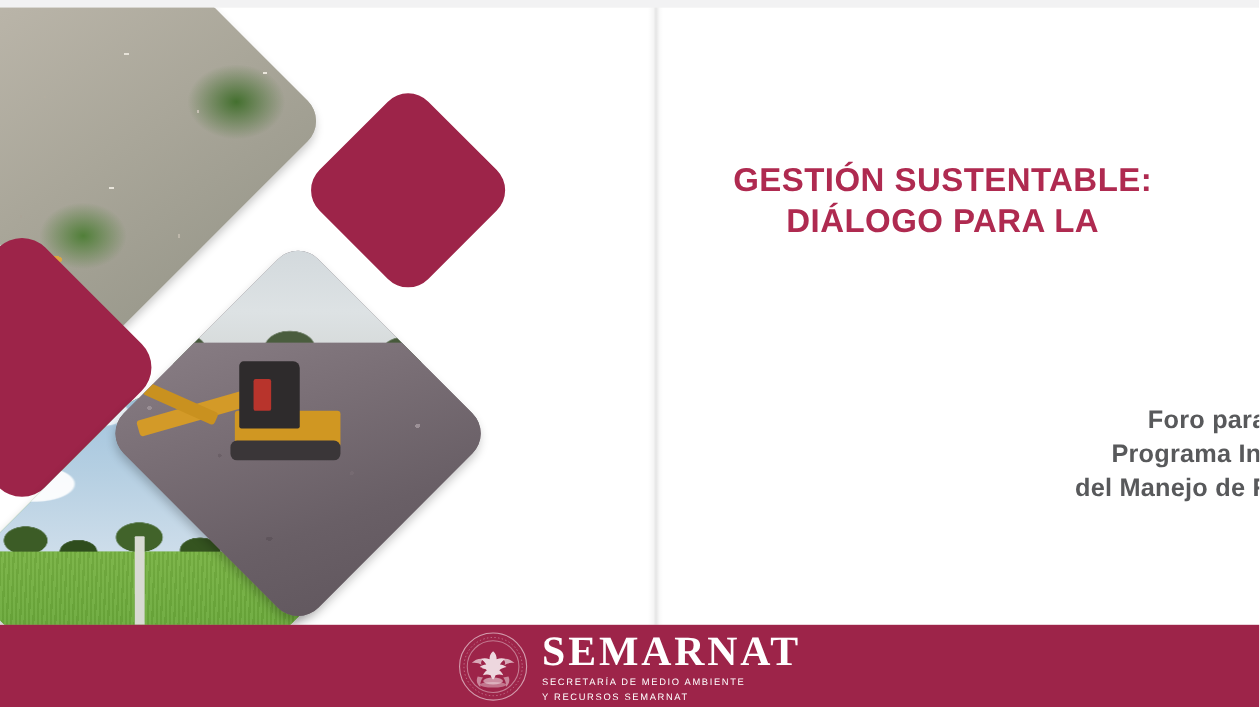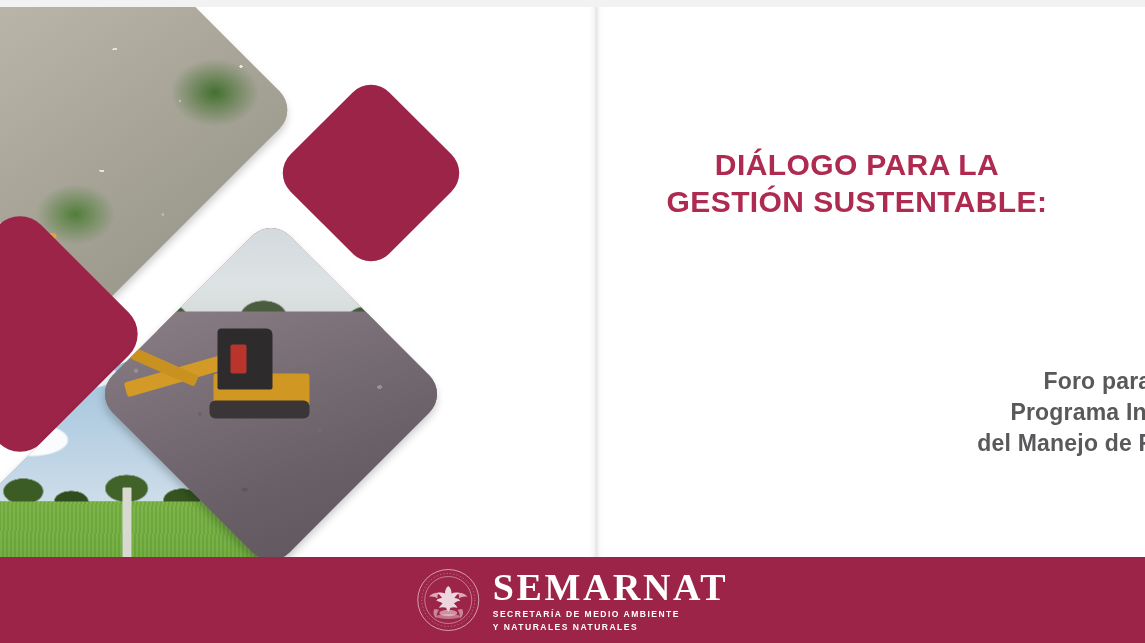--- a/index.html
+++ b/index.html
@@ -275,21 +275,21 @@
     line-height: 31px;
     letter-spacing: 0.2px;
     white-space: nowrap;
   }
 
   
   .footer {
     position: absolute;
     left: 0; bottom: 0;
     width: 1145px;
-    height: 86px;
+    height: 75px;
     background: #9d2449;
   }
   .footer-inner {
     position: absolute;
     left: 50%;
     top: 50%;
     transform: translate(-50%,-50%);
     display: flex;
     align-items: center;
     gap: 14px;
@@ -319,21 +319,21 @@
     color: #ffffff;
     font-family: "Liberation Serif", serif;
     font-size: 38px;
     font-weight: bold;
     letter-spacing: 2.6px;
     line-height: 40px;
   }
   .wordmark-sub {
     color: #ffffff;
     font-size: 8.5px;
-    font-weight: bold;
+    font-weight: normal;
     letter-spacing: 1.5px;
     line-height: 11px;
     margin-top: 2px;
   }
 </style>
 </head>
 <body>
 
 <div class="slide">
 
@@ -374,22 +374,22 @@
       </div>
     </div>
 
   </div>
 
   <div class="divider"></div>
 
   <div class="text-panel">
 
     <div class="title-block">
+      <div class="title-line">GESTIÓN SUSTENTABLE:</div>
       <div class="title-line">DIÁLOGO PARA LA</div>
-      <div class="title-line">GESTIÓN SUSTENTABLE:</div>
     </div>
 
     <div class="subtitle-block">
       <div class="subtitle-line">Foro para el</div>
       <div class="subtitle-line">Programa Integral</div>
       <div class="subtitle-line">del Manejo de Residuos</div>
     </div>
 
   </div>
 
@@ -429,19 +429,19 @@
 
           <g fill="none" stroke="#ffffff" stroke-opacity="0.38" stroke-width="0.8" stroke-dasharray="1.3 2.1">
             <circle cx="31" cy="31" r="26.5"></circle>
           </g>
         </svg>
       </div>
 
       <div class="wordmark">
         <div class="wordmark-main">SEMARNAT</div>
         <div class="wordmark-sub">SECRETARÍA DE MEDIO AMBIENTE</div>
-        <div class="wordmark-sub">Y NATURALES NATURALES</div>
+        <div class="wordmark-sub">Y RECURSOS SEMARNAT</div>
       </div>
 
     </div>
   </div>
 
 </div>
 
 </body></html>

